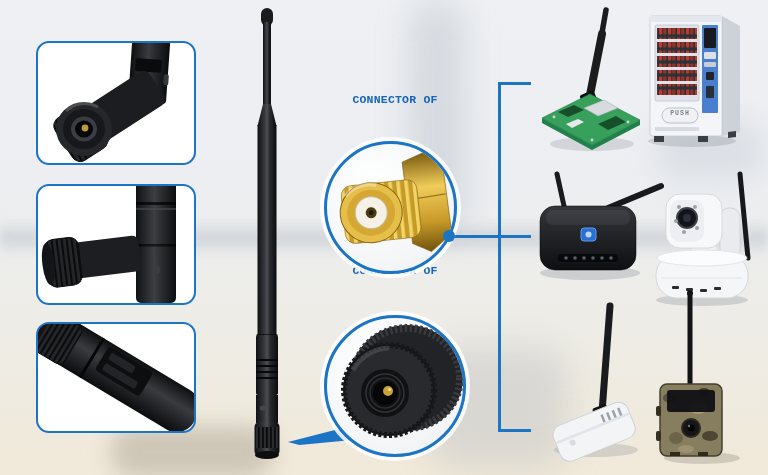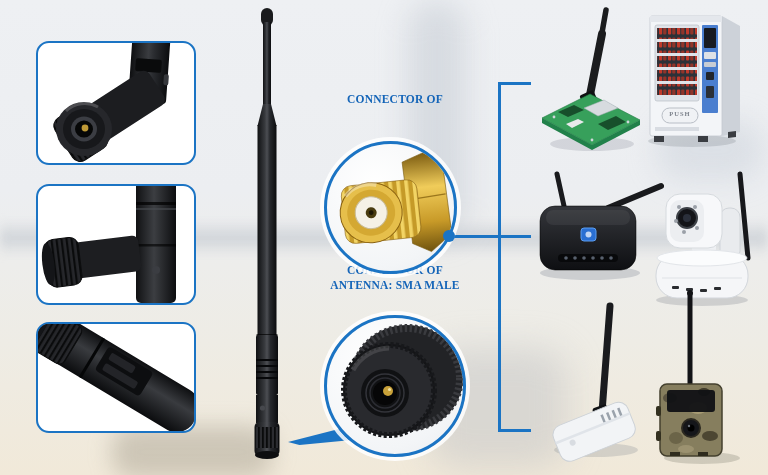--- a/index.html
+++ b/index.html
@@ -1,18 +1,18 @@
 <!DOCTYPE html>
 <html><head>
 <meta charset="utf-8">
 <style>
   html,body{margin:0;padding:0;background:#dfe2e6;}
   .stage{
     position:relative;width:768px;height:475px;overflow:hidden;
-    font-family:Liberation Serif, serif;
+    font-family:Liberation Mono, monospace;
     background:linear-gradient(180deg,#eef0f3 0%,#ecEEf1 40%,#eeece5 72%,#f1e9d9 100%);
   }
   
   .bg{position:absolute;pointer-events:none;}
   .bg-col{left:408px;top:0;width:58px;height:238px;background:rgba(178,186,196,.38);filter:blur(15px);border-radius:30px;}
   .bg-sill{left:0;top:220px;width:768px;height:36px;background:linear-gradient(180deg,rgba(180,188,198,0),rgba(172,181,192,.45),rgba(180,188,198,0));filter:blur(5px);}
   .bg-desk{left:112px;top:426px;width:160px;height:52px;background:rgba(158,150,134,.42);filter:blur(11px);border-radius:20px;}
   .bg-blob{left:428px;top:348px;width:140px;height:120px;background:rgba(186,189,193,.42);filter:blur(17px);border-radius:30px;}
   .bg-blob2{left:655px;top:120px;width:110px;height:60px;background:rgba(190,198,208,.35);filter:blur(14px);border-radius:30px;}
 
@@ -172,21 +172,20 @@
     <rect x="16.5" y="414" width="25" height="34" rx="5" fill="url(#gS)"></rect>
     <rect x="17" y="419" width="24" height="21" fill="url(#knS)"></rect>
     <ellipse cx="29" cy="447" rx="12" ry="4" fill="#0d0e10"></ellipse>
   </svg>
 
   <div class="lbl lbl1">
     <div>CONNECTOR OF</div>
   </div>
   <div class="lbl lbl2">
     <div>CONNECTOR OF</div>
-    <div>ANTENNA: SMA MALE</div>
   </div>
 
   <div class="circle circ-top">
     <svg width="127" height="127" viewBox="0 0 127 127">
       <defs>
         <linearGradient id="gGold" x1="0" y1="0" x2="0" y2="1">
           <stop offset="0" stop-color="#7a5a10"></stop>
             <stop offset=".35" stop-color="#f0cc5a"></stop>
           <stop offset=".7" stop-color="#c89a28"></stop>
             <stop offset="1" stop-color="#6e520e"></stop>

